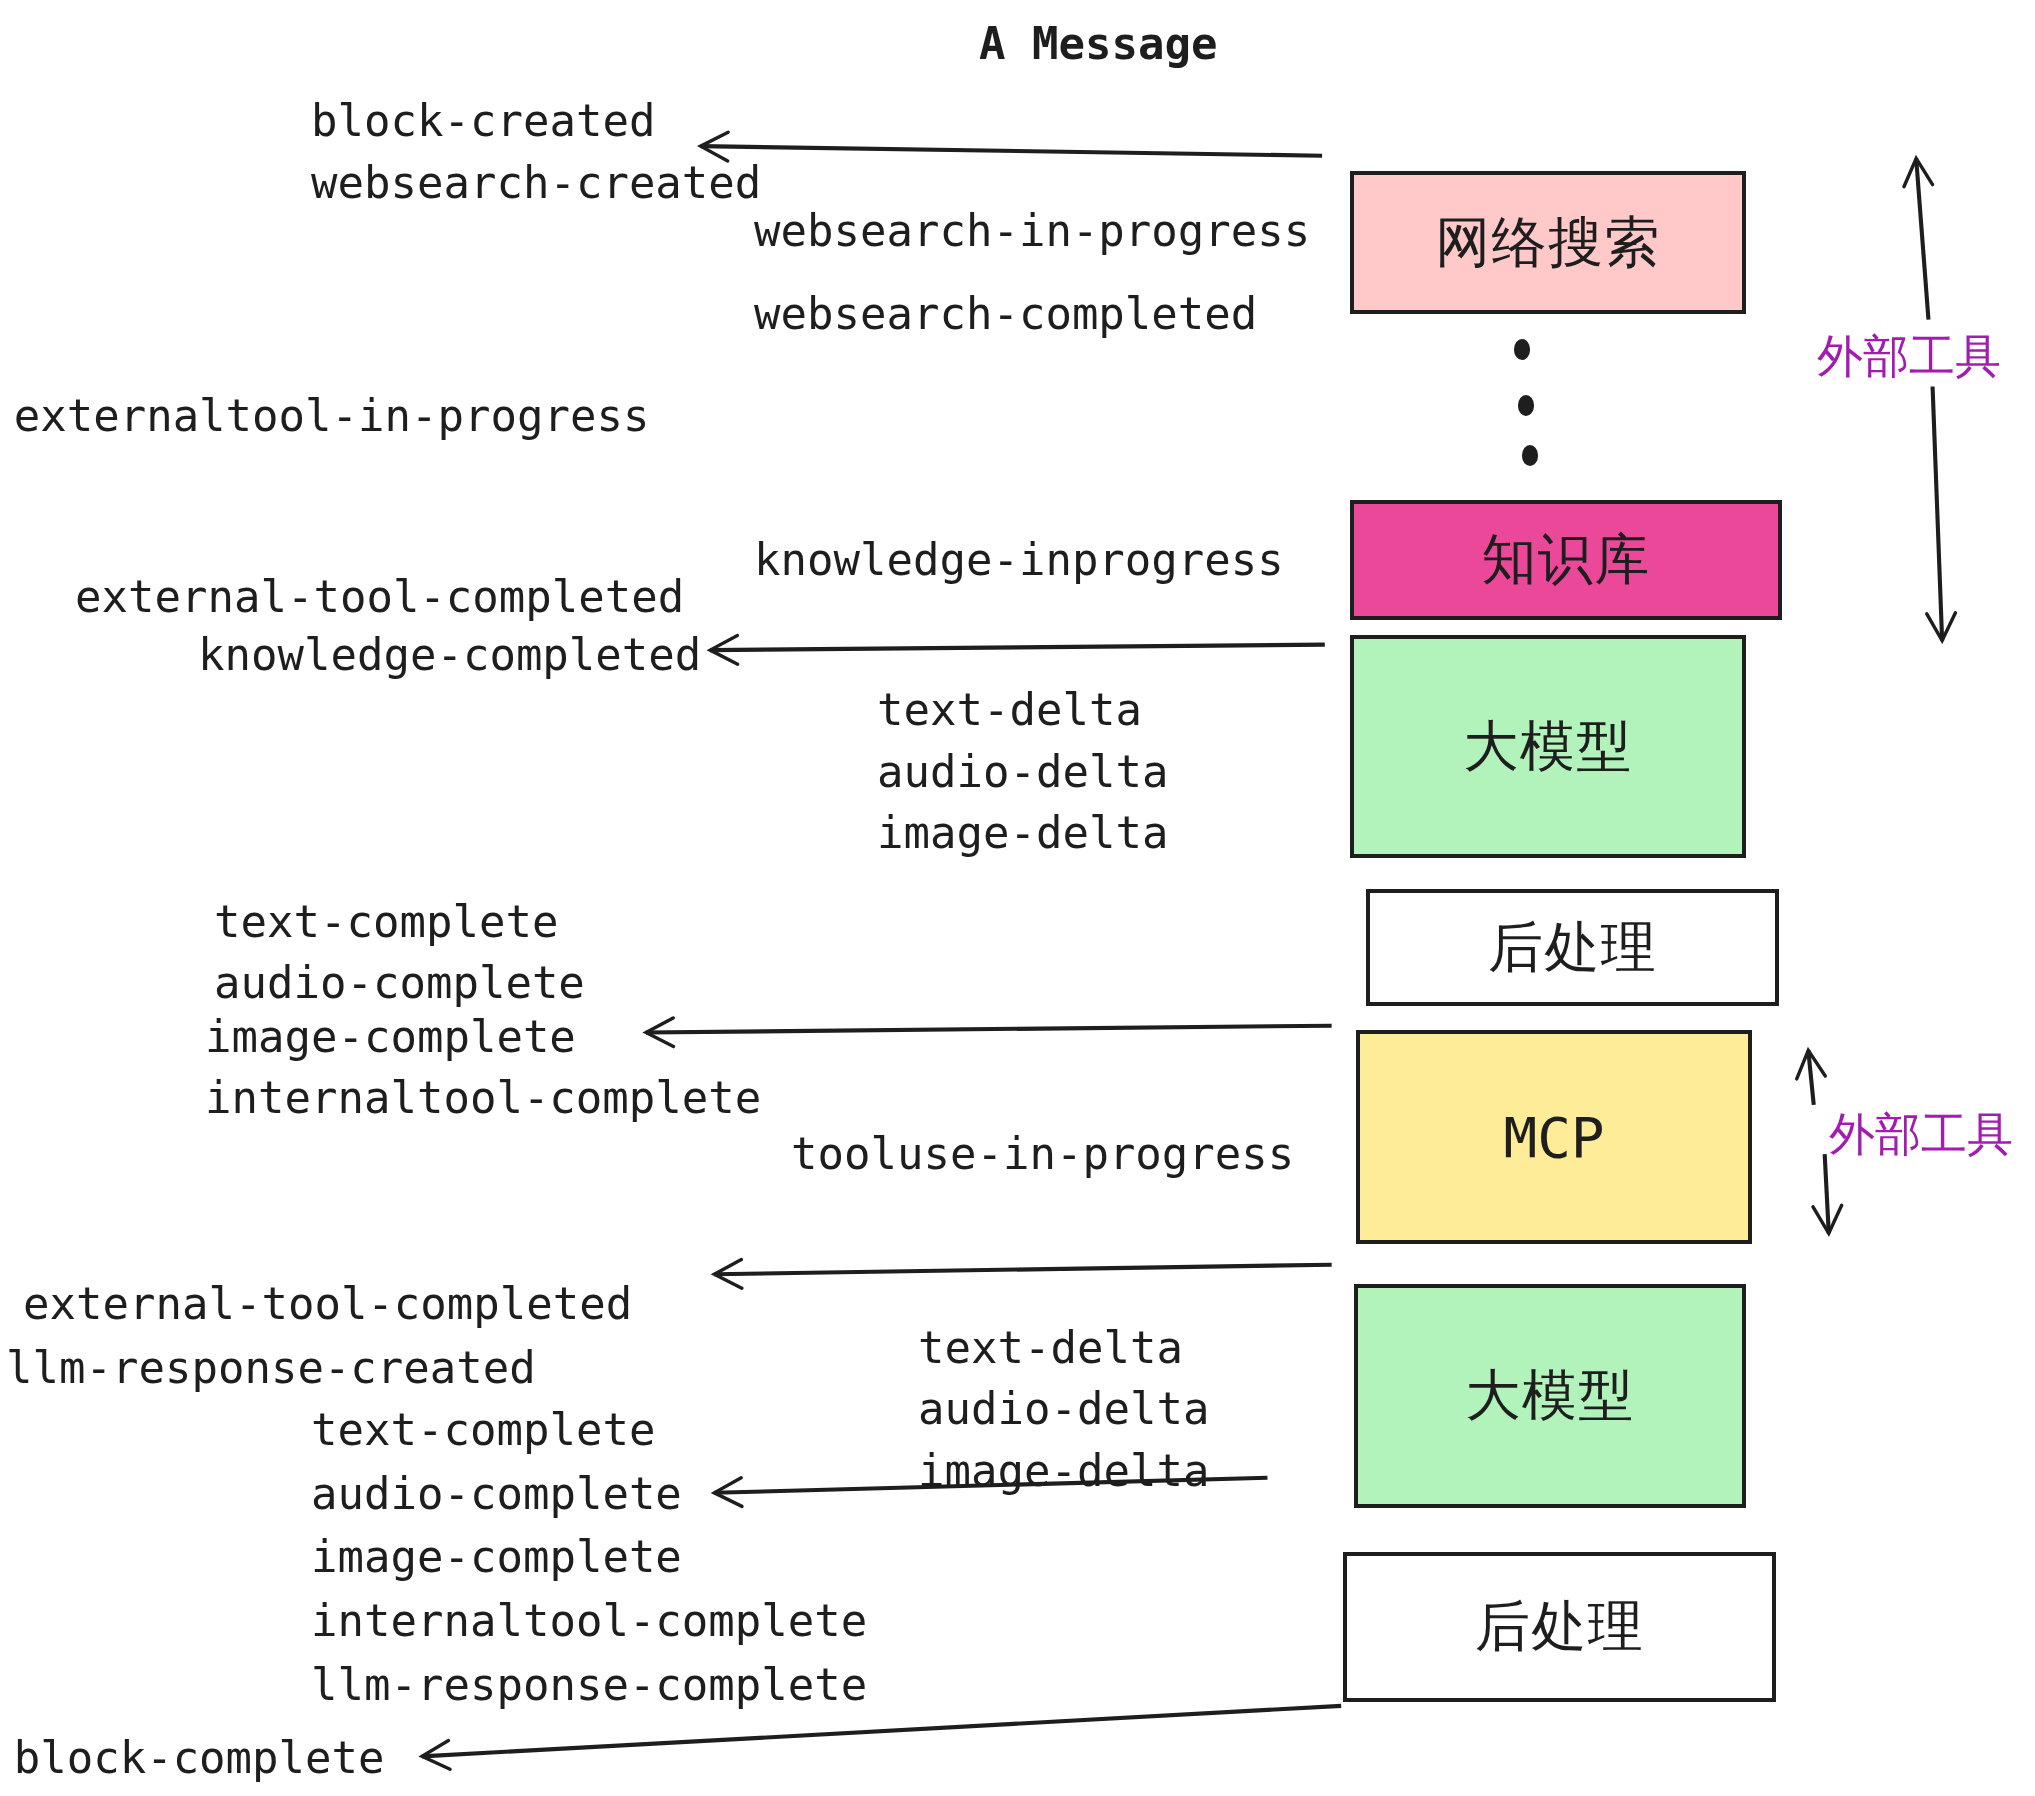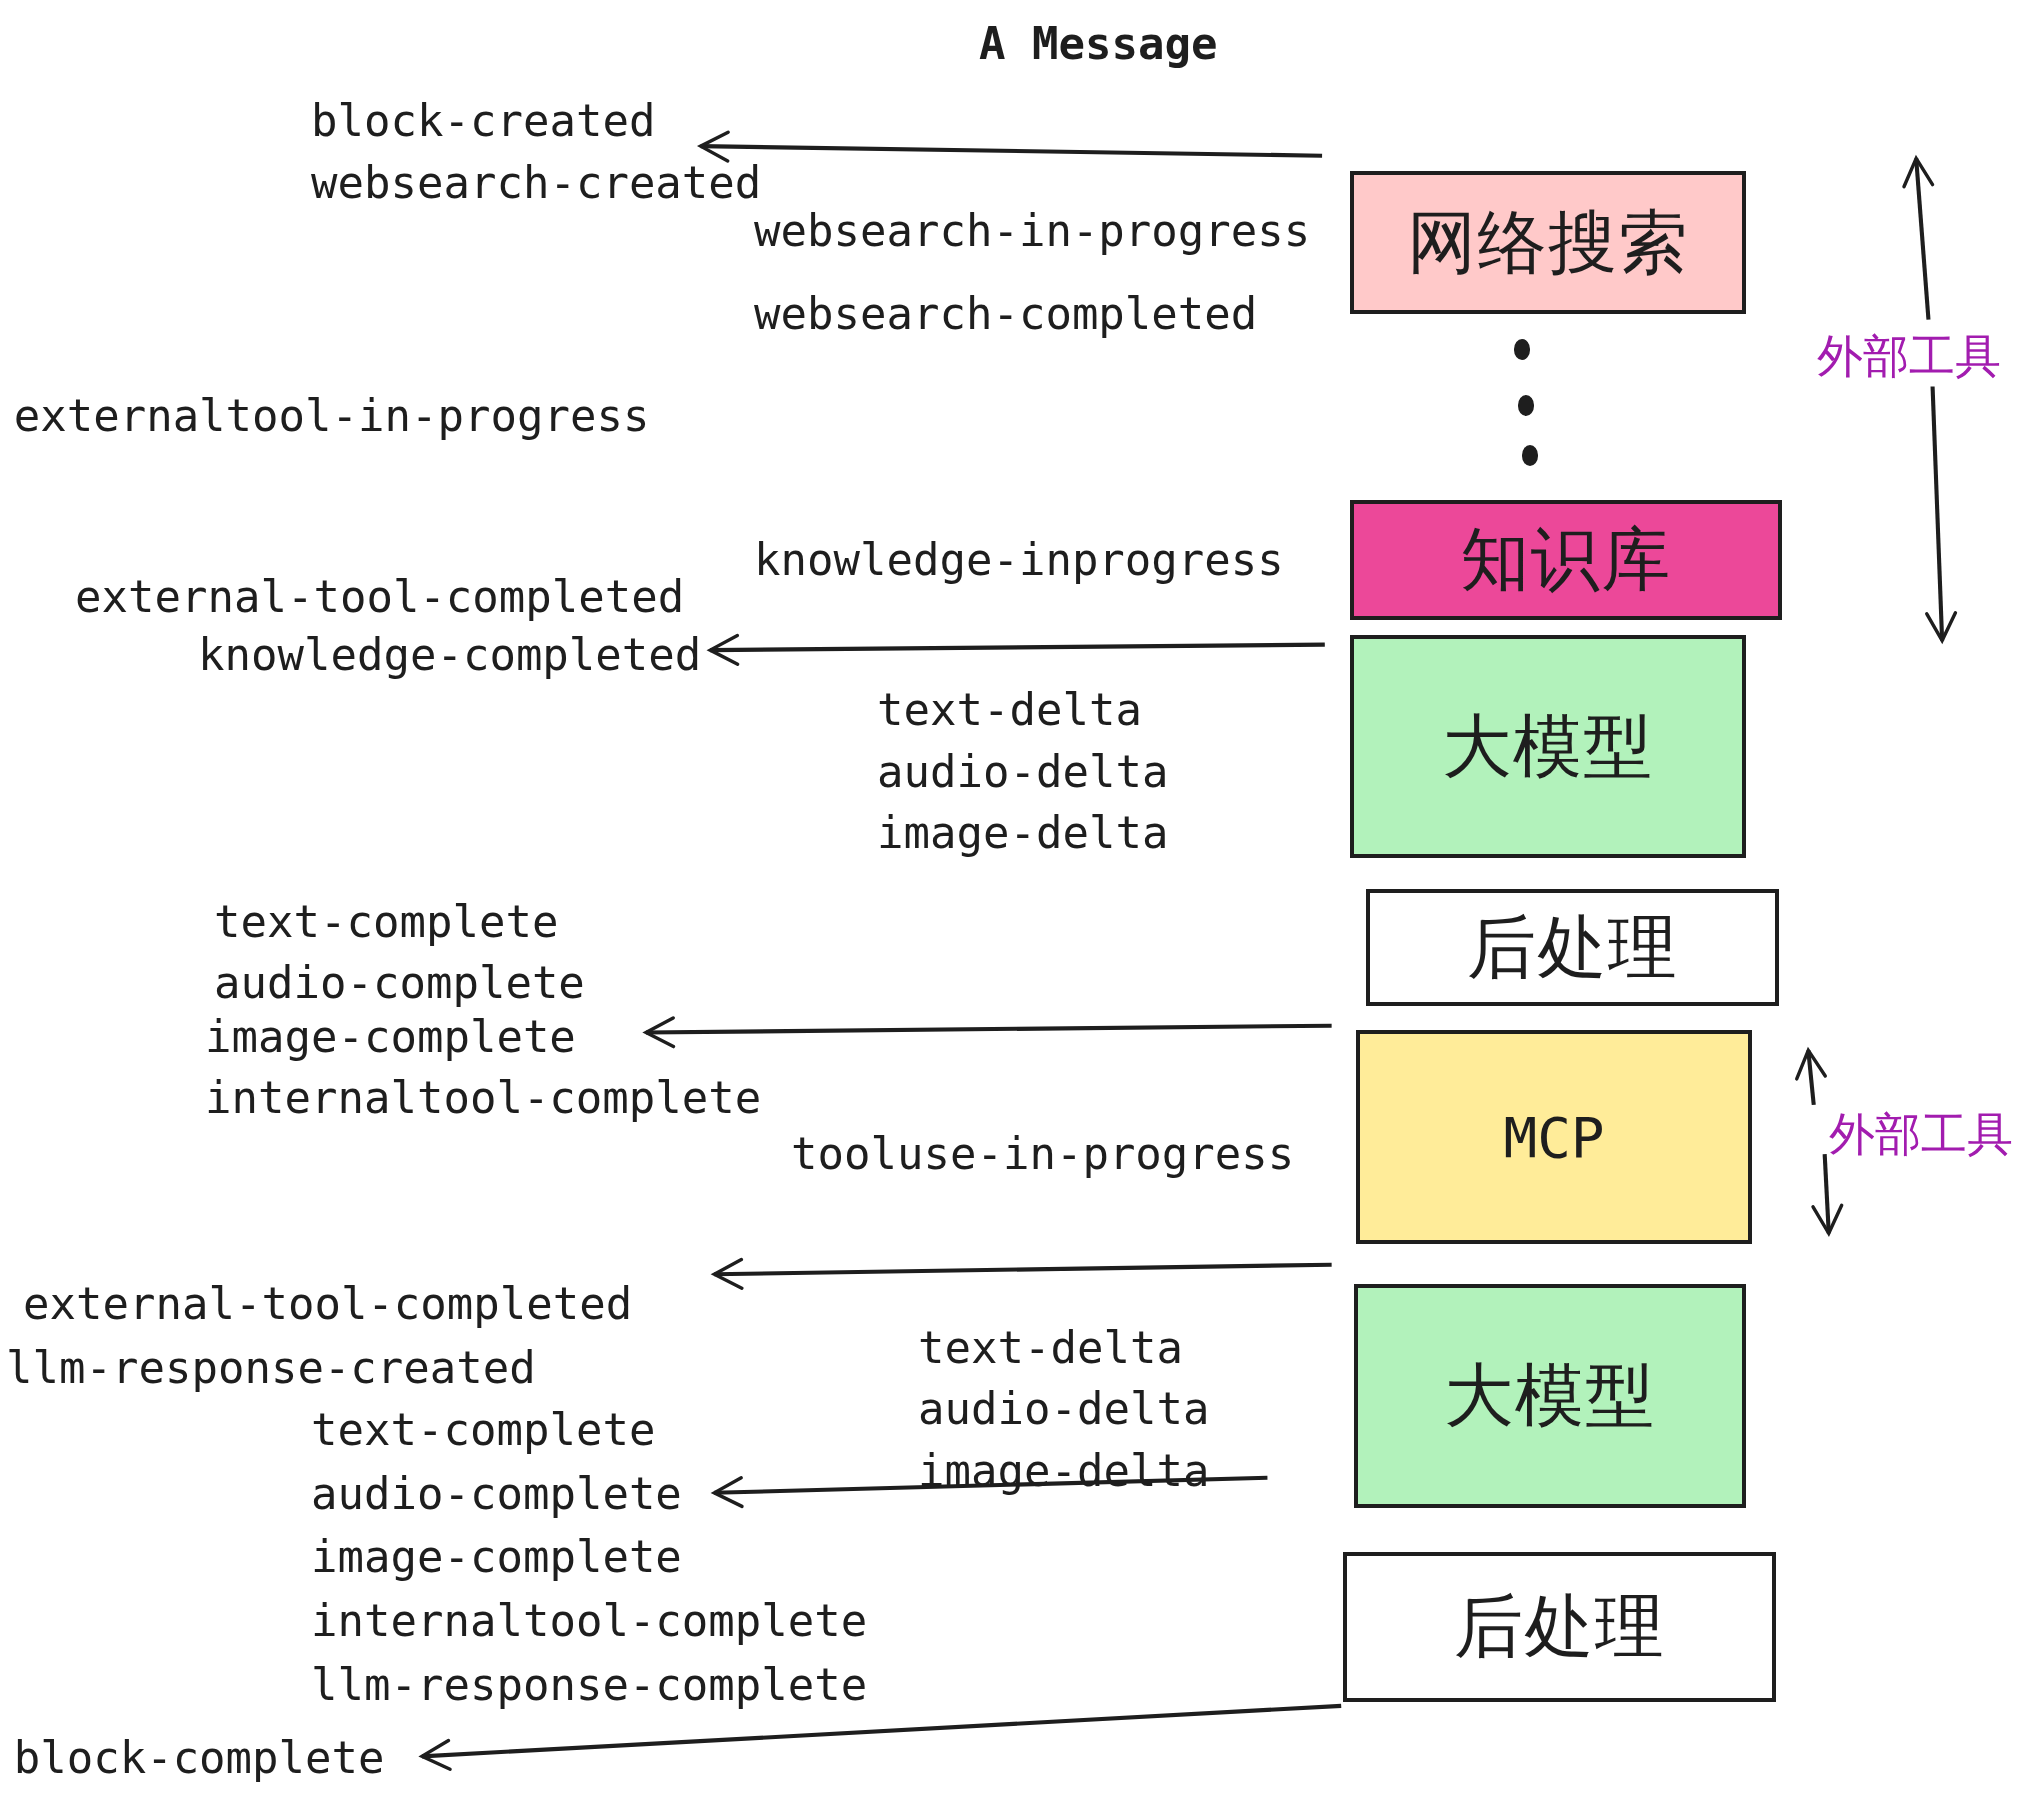--- a/index.html
+++ b/index.html
@@ -32,21 +32,21 @@
   .box{
     position:absolute;
     border:4.1px solid #1e1e1e;
     box-sizing:border-box;
     display:flex;
     align-items:center;
     justify-content:center;
   }
   .box .cn{
     font-family:Liberation Sans, sans-serif;
-    font-size:69px;
+    font-size:55px;
     color:#1e1e1e;
     letter-spacing:1.4px;
   }
   .box .mono{
     font-family:"DejaVu Sans Mono", monospace;
     font-size:56px;
     color:#1e1e1e;
   }
   .sidelbl{
     position:absolute;

